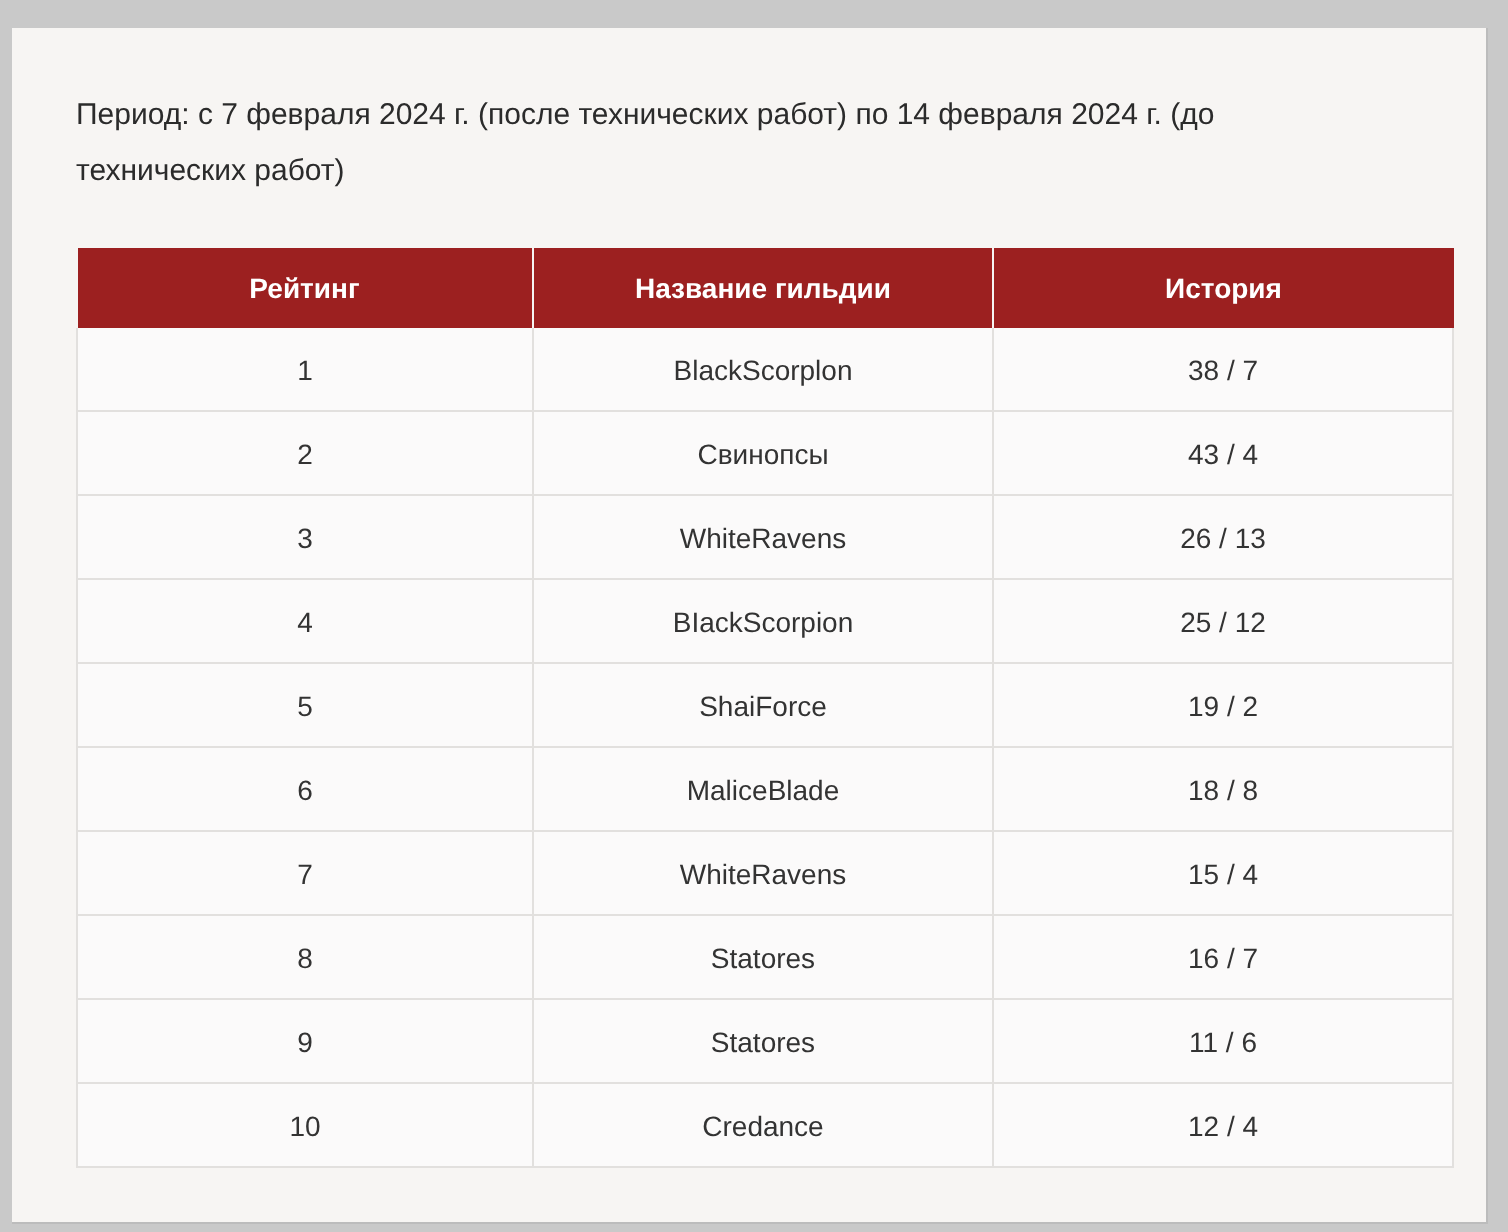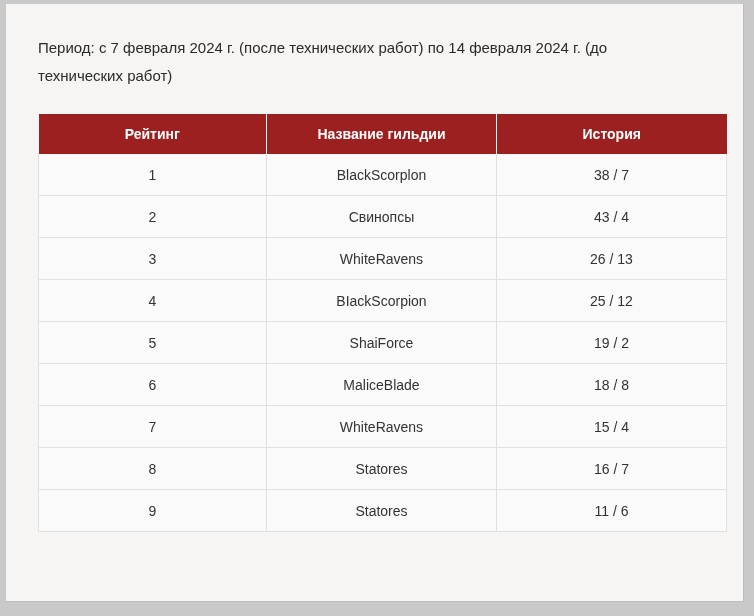--- a/index.html
+++ b/index.html
@@ -9,21 +9,21 @@
   body {
     width: 754px;
     height: 616px;
     background: #c9c9c9;
     font-family: "Liberation Sans", sans-serif;
     overflow: hidden;
   }
   .page {
     position: absolute;
     left: 6px;
-    top: 4px;
+    top: 14px;
     width: 738px;
     height: 598px;
     background: #f7f5f3;
     box-sizing: border-box;
     border-right: 1px solid #bcbcbc;
     border-bottom: 1px solid #bcbcbc;
   }
   .period {
     margin: 30px 32px 0 32px;
     width: 620px;
@@ -129,16 +129,21 @@
       <tr>
         <td>8</td>
         <td>Statores</td>
         <td>16 / 7</td>
       </tr>
       <tr>
         <td>9</td>
         <td>Statores</td>
         <td>11 / 6</td>
       </tr>
+      <tr>
+        <td>10</td>
+        <td>Credance</td>
+        <td>12 / 4</td>
+      </tr>
     </tbody>
   </table>
 
 </div>
 
 </body></html>

